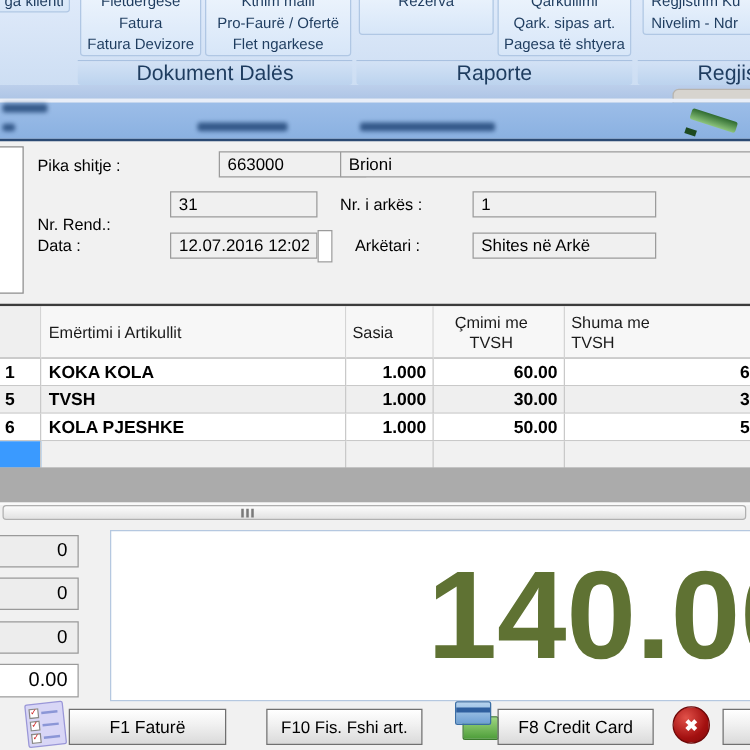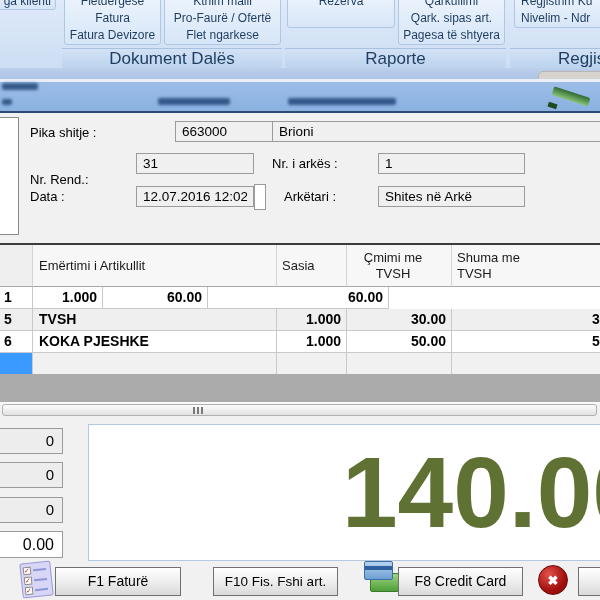--- a/index.html
+++ b/index.html
@@ -161,34 +161,35 @@
   <div class="tc hd c-cmimi" style="padding-left:5px;text-align:center;">
       <span class="hwrap">Çmimi me TVSH</span>
     </div>
   <div class="tc hd c-shuma" style="padding-left:5px;">
       <span class="hwrap">Shuma me TVSH</span>
     </div>
 </div>
 
 <div class="trow bodyrow" style="top:287px;background:#fff;">
   <div class="tc c-num num-cell">1</div>
+  <div class="tc c-name">KOKA KOLA</div>
   <div class="tc c-sasia rnum">1.000</div>
   <div class="tc c-cmimi rnum">60.00</div>
   <div class="tc c-shuma rnum">60.00</div>
 </div>
 <div class="trow bodyrow" style="top:309px;background:#efefef;">
   <div class="tc c-num num-cell">5</div>
   <div class="tc c-name">TVSH</div>
   <div class="tc c-sasia rnum">1.000</div>
   <div class="tc c-cmimi rnum">30.00</div>
   <div class="tc c-shuma rnum">30.00</div>
 </div>
 <div class="trow bodyrow" style="top:331px;background:#fff;">
   <div class="tc c-num num-cell">6</div>
-  <div class="tc c-name">KOKA PJESHKE</div>
+  <div class="tc c-name">KOLA PJESHKE</div>
   <div class="tc c-sasia rnum">1.000</div>
   <div class="tc c-cmimi rnum">50.00</div>
   <div class="tc c-shuma rnum">50.00</div>
 </div>
 <div class="trow bodyrow" style="top:353px;background:#f1f1f1;">
   <div class="tc c-num" style="background:#3a9aff;"></div>
   <div class="tc c-name"></div>
   <div class="tc c-sasia"></div>
   <div class="tc c-cmimi"></div>
   <div class="tc c-shuma"></div>

